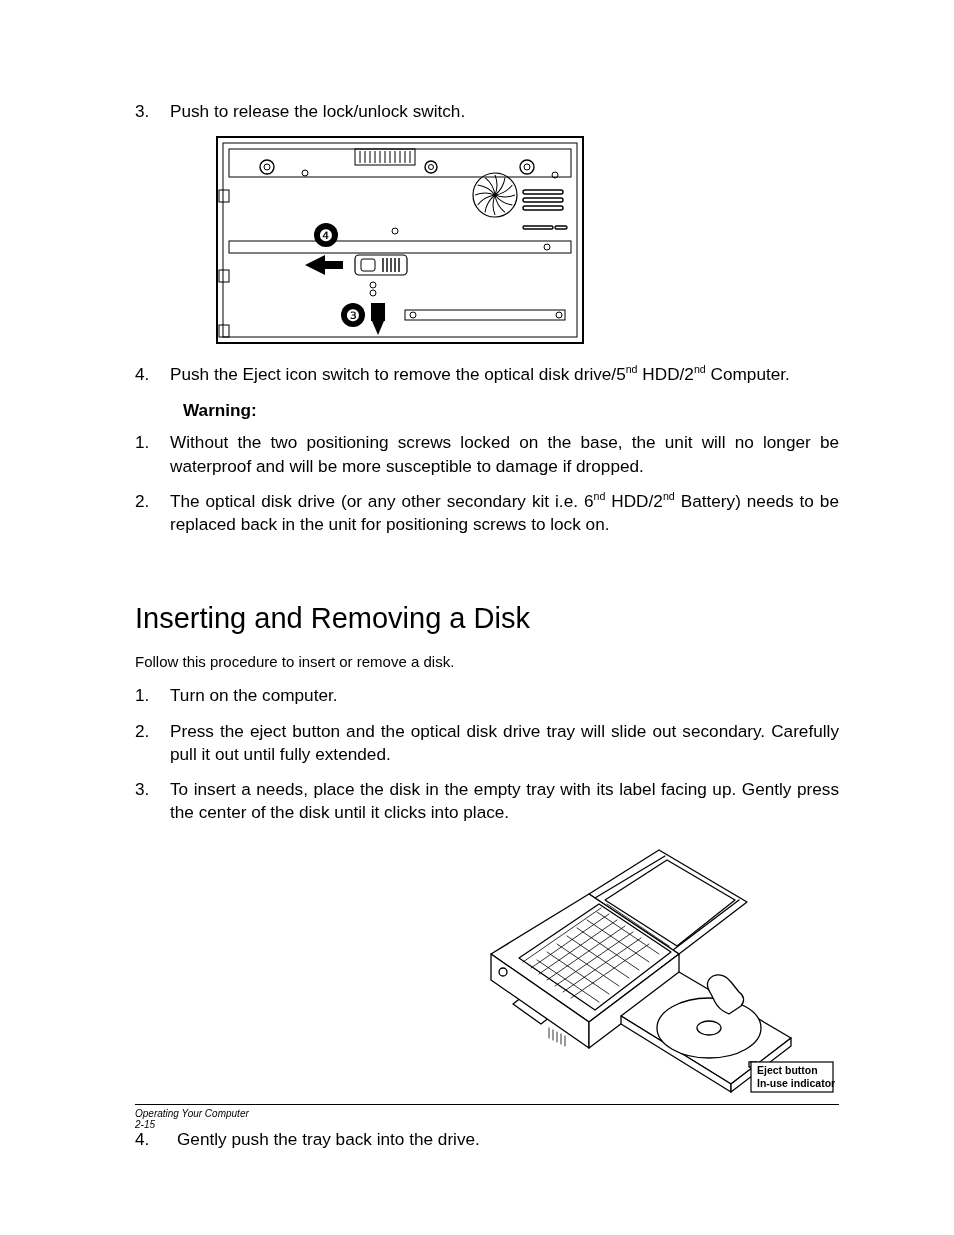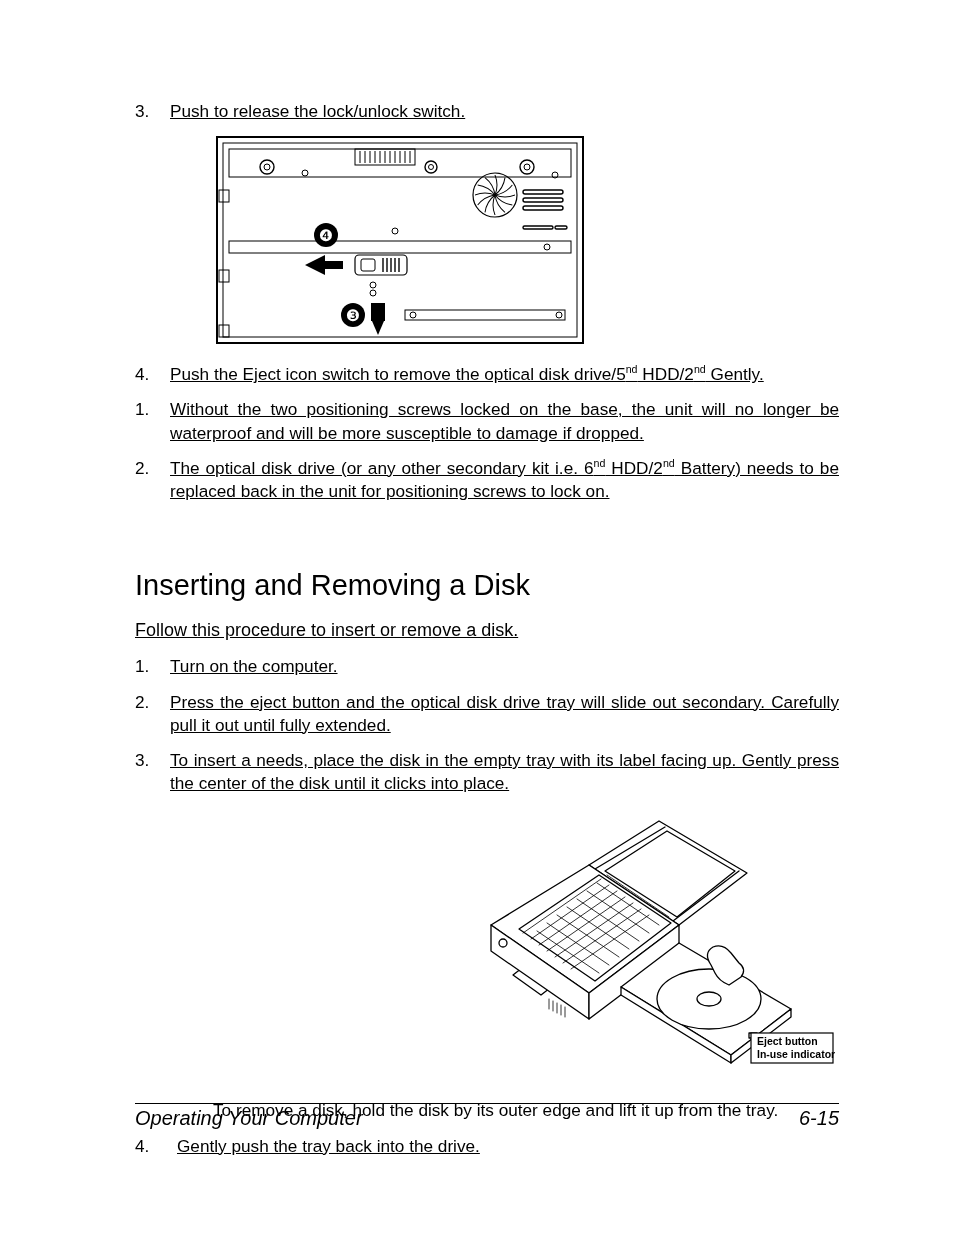--- a/index.html
+++ b/index.html
@@ -23,62 +23,61 @@
     font-size: 17.2px;
     line-height: 1.35;
   }
   .ol .num {
     width: 35px;
     flex-shrink: 0;
   }
   .ol .txt {
     flex: 1;
     text-align: justify;
-    text-decoration: underline;
   }
   .figure {
     margin: 8px 0 14px 80px;
   }
   .figure2 {
     margin: 18px auto 26px auto;
     display: flex;
     justify-content: flex-end;
   }
   .warn {
     font-weight: bold;
     font-size: 17.2px;
     margin: 14px 0 10px 48px;
   }
   h2.section {
     font-weight: normal;
     font-size: 29px;
     margin: 66px 0 18px 0;
   }
   p.lead {
-    font-size: 18px;
+    font-size: 15px;
     margin: 0 0 14px 0;
-    text-decoration: underline;
   }
   sup { font-size: 0.62em; vertical-align: super; line-height: 0; }
   .footer {
     position: absolute;
     left: 135px;
     right: 115px;
     bottom: 105px;
   }
   .footer-rule {
     border-top: 1px solid #000;
     height: 0;
     margin-bottom: 3px;
   }
   .footer-row {
     display: flex;
     justify-content: space-between;
     font-style: italic;
-    font-size: 20px;
+    font-size: 10px;
+    flex-direction: column;
   }
   .indent-para {
     font-size: 17.2px;
     margin: 0 0 12px 78px;
     line-height: 1.35;
   }
   svg text { font-family: Arial, Helvetica, sans-serif; }
 </style>
 </head>
 <body>
@@ -204,24 +203,25 @@
       <circle cx="111" cy="100" r="12" fill="#000"></circle>
       <text x="111" y="106" text-anchor="middle" fill="#fff" font-size="16">❹</text>
       <circle cx="138" cy="180" r="12" fill="#000"></circle>
       <text x="138" y="186" text-anchor="middle" fill="#fff" font-size="16">❸</text>
     </svg>
   </div>
 
   <div class="ol">
     <div class="num">4.</div>
     <div class="txt">
-      <span>Push the Eject icon switch to remove the optical disk drive/5</span><sup>nd</sup><span> HDD/2</span><sup>nd</sup><span> Gently.</span>
+      <span>Push the Eject icon switch to remove the optical disk drive/5</span><sup>nd</sup><span> HDD/2</span><sup>nd</sup><span> Computer.</span>
     </div>
   </div>
 
+  <div class="warn">Warning:</div>
 
   <div class="ol">
     <div class="num">1.</div>
     <div class="txt">Without the two positioning screws locked on the base, the unit will no longer be waterproof and will be more susceptible to damage if dropped.</div>
   </div>
 
   <div class="ol">
     <div class="num">2.</div>
     <div class="txt">
       <span>The optical disk drive (or any other secondary kit i.e. 6</span><sup>nd</sup><span> HDD/2</span><sup>nd</sup><span> Battery) needs to be replaced back in the unit for positioning screws to lock on.</span>
@@ -304,28 +304,27 @@
 
         <rect x="310" y="220" width="8" height="5" fill="#fff"></rect>
       </g>
 
       <rect x="312" y="220" width="82" height="30" fill="#fff" stroke="#000" stroke-width="1.2"></rect>
       <text x="318" y="232" font-size="10.5" font-weight="bold">Eject button</text>
       <text x="318" y="245" font-size="10.5" font-weight="bold">In-use indicator</text>
     </svg>
   </div>
 
-  <p class="indent-para">To remove a disk, hold the disk by its outer edge and lift it up from the tray.</p>
 
   <div class="ol">
     <div class="num" style="width:42px;">4.</div>
     <div class="txt">Gently push the tray back into the drive.</div>
   </div>
 
   <div class="footer">
     <div class="footer-rule"></div>
     <div class="footer-row">
       <span>Operating Your Computer</span>
-      <span>6-15</span>
+      <span>2-15</span>
     </div>
   </div>
 
 </div>
 
 </body></html>

